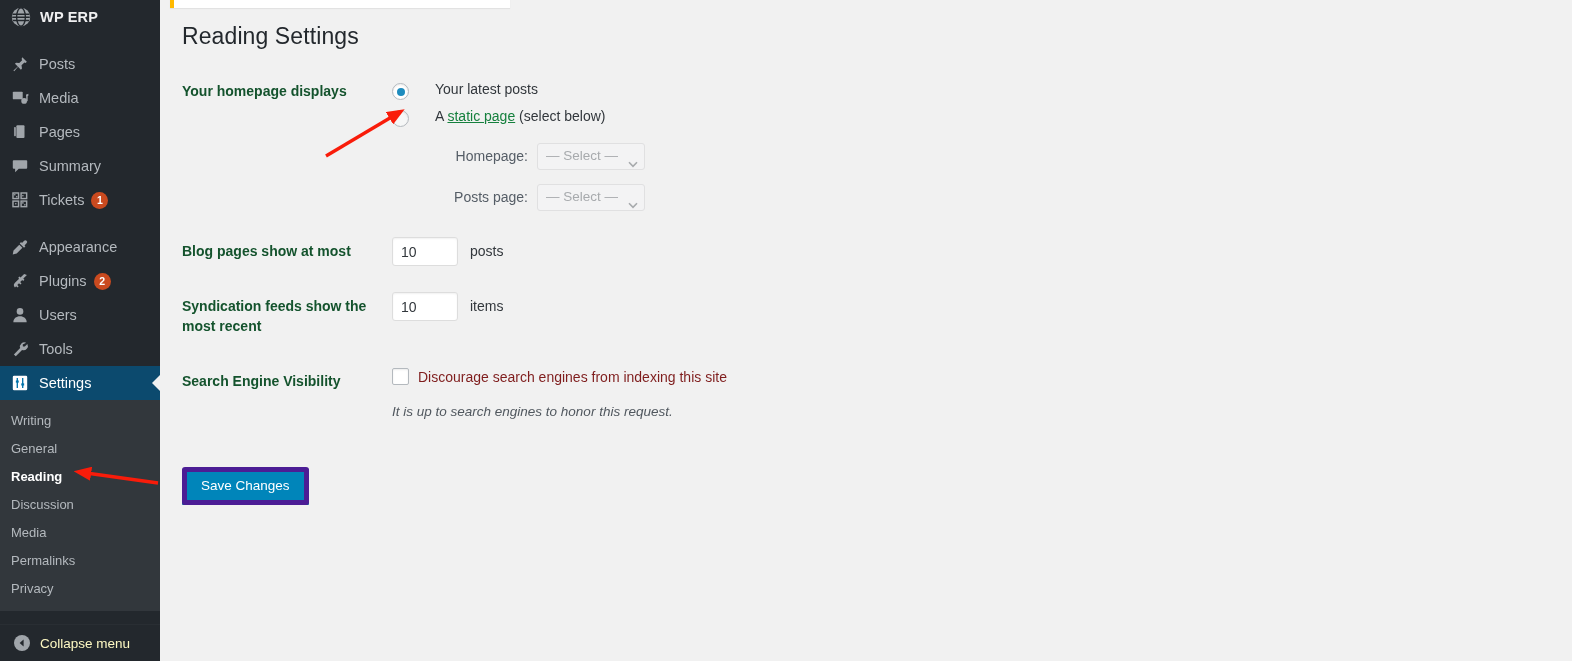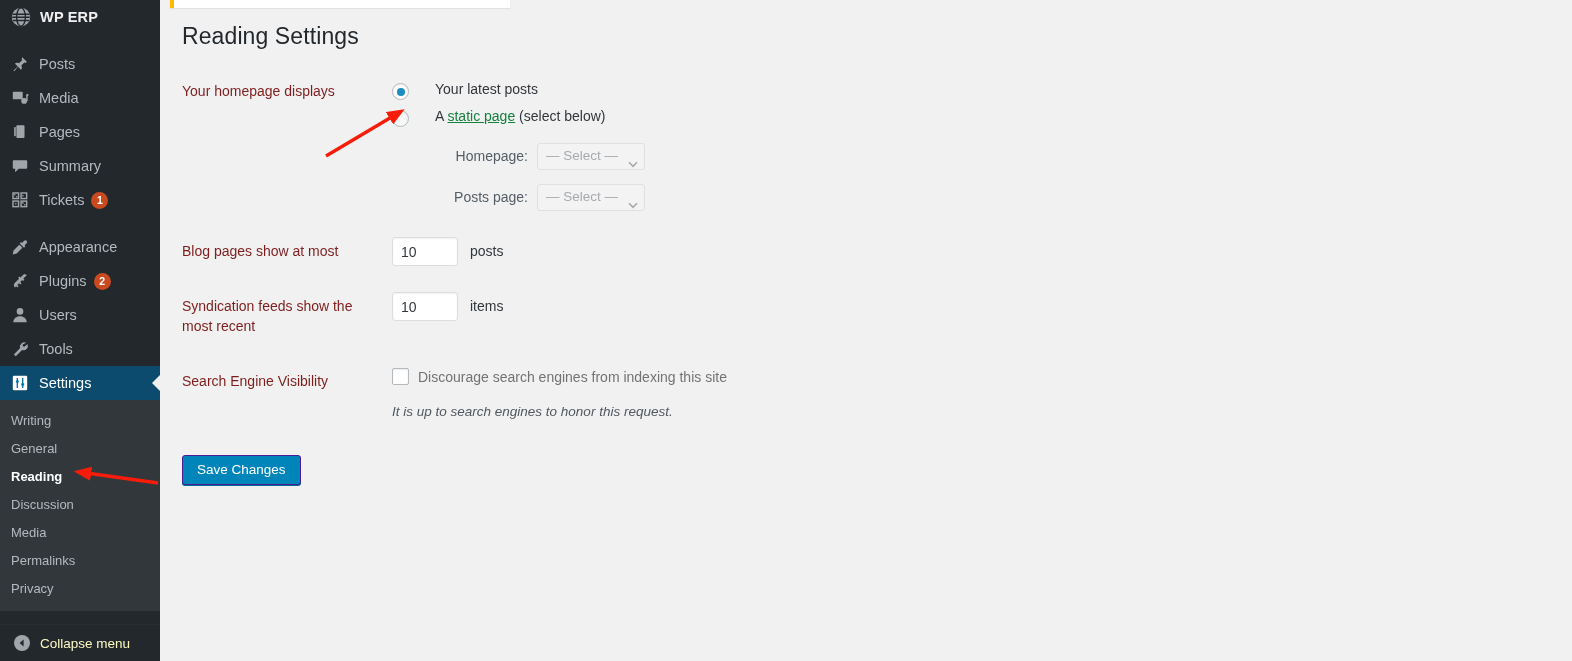--- a/index.html
+++ b/index.html
@@ -120,22 +120,22 @@
 
   table#form-table {
     border-collapse: collapse;
     margin-top: 13px;
     width: 960px;
   }
   table#form-table th {
     text-align: left;
     vertical-align: top;
     font-size: 14px;
-    font-weight: 400;
-    color: #7f1d1d;
+    font-weight: 700;
+    color: #14532d;
     width: 210px;
     padding: 17px 10px 17px 0;
     line-height: 1.45;
   }
   table#form-table td {
     vertical-align: top;
     padding: 13px 10px 13px 0;
     font-size: 14px;
     color: #32373c;
     line-height: 1.5;
@@ -218,42 +218,43 @@
   .checkbox {
     width: 17px; height: 17px; flex: 0 0 17px;
     border: 1px solid #b4b9be;
     background: #fff;
     border-radius: 2px;
     margin-right: 9px;
     margin-top: 1px;
     box-shadow: inset 0 1px 2px rgba(0,0,0,.08);
     cursor: pointer;
   }
-  .check-label { font-size: 14px; color: #737373; }
+  .check-label { font-size: 14px; color: #7f1d1d; }
   .desc {
     margin: 14px 0 0 0;
     font-size: 13.5px;
     font-style: italic;
     color: #50575e;
   }
 
   
   #submit-wrap { margin-top: 20px; }
   #save-button {
     background: #0085ba;
-    border: 1px solid #4c1d95;
+    border: 5px solid #4c1d95;
     border-radius: 3px;
     color: #fff;
     font-size: 13.5px;
     font-weight: 400;
     padding: 7px 14px 8px 14px;
     cursor: pointer;
     box-shadow: 0 1px 0 #006799;
     font-family: "Liberation Sans", sans-serif;
     line-height: 1;
+    margin-top: 12px;
   }
 
   
   #annots { position: absolute; left: 0; top: 0; width: 1572px; height: 661px; pointer-events: none; }
 </style>
 </head>
 <body>
 
 <div id="app">
 

